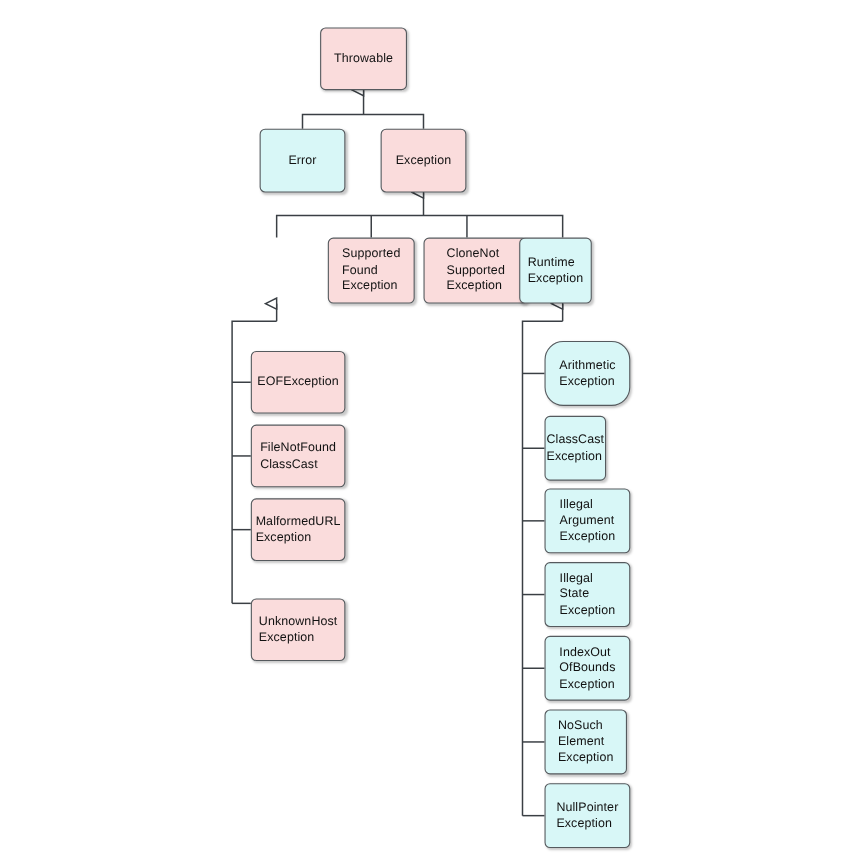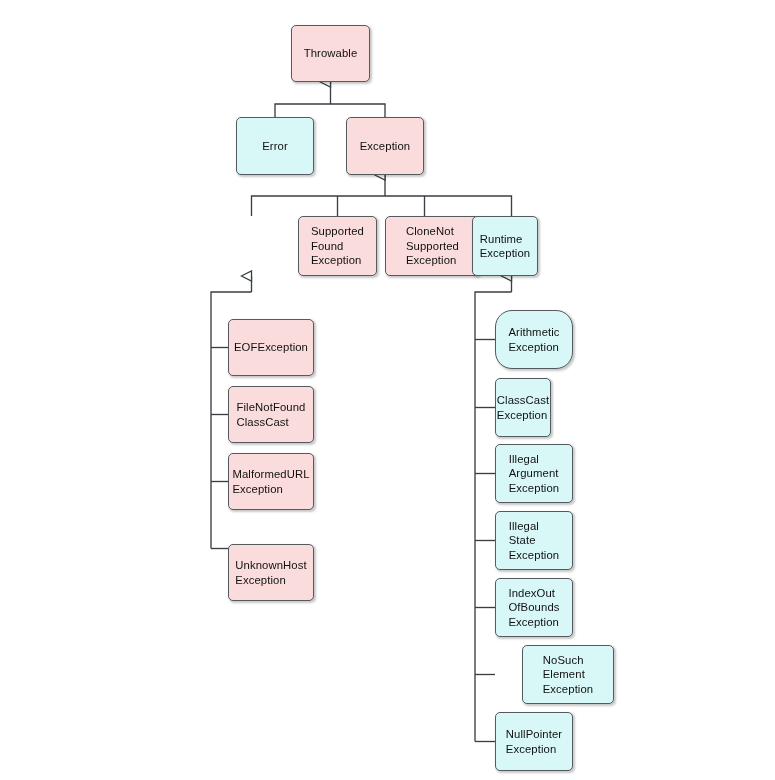--- a/index.html
+++ b/index.html
@@ -84,19 +84,19 @@
 Exception</div>
   <div class="node cyan" style="left:495px;top:444px;width:78px;height:59px;">Illegal
 Argument
 Exception</div>
   <div class="node cyan" style="left:495px;top:511px;width:78px;height:59px;">Illegal
 State
 Exception</div>
   <div class="node cyan" style="left:495px;top:578px;width:78px;height:59px;">IndexOut
 OfBounds
 Exception</div>
-  <div class="node cyan" style="left:495px;top:645px;width:92px;height:59px;margin-left:27px;">NoSuch
+  <div class="node cyan" style="left:495px;top:645px;width:75px;height:59px;">NoSuch
 Element
 Exception</div>
   <div class="node cyan" style="left:495px;top:712px;width:78px;height:59px;">NullPointer
 Exception</div>
 
 </div>
 
 </body></html>

